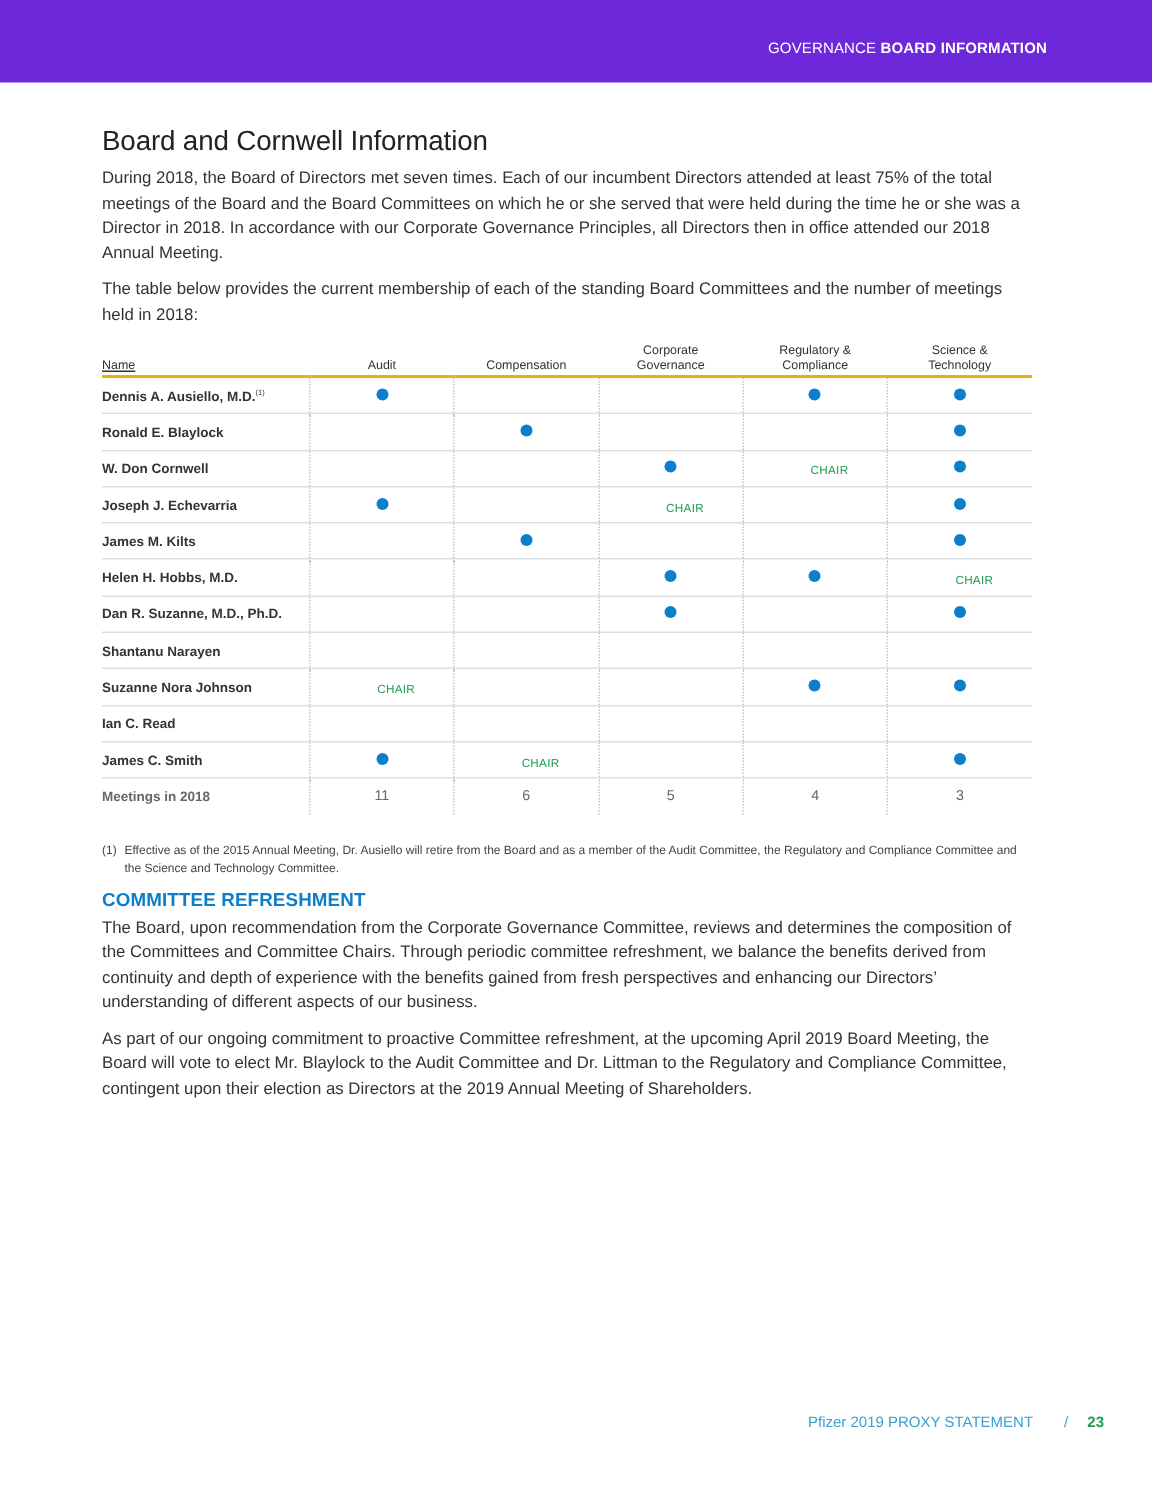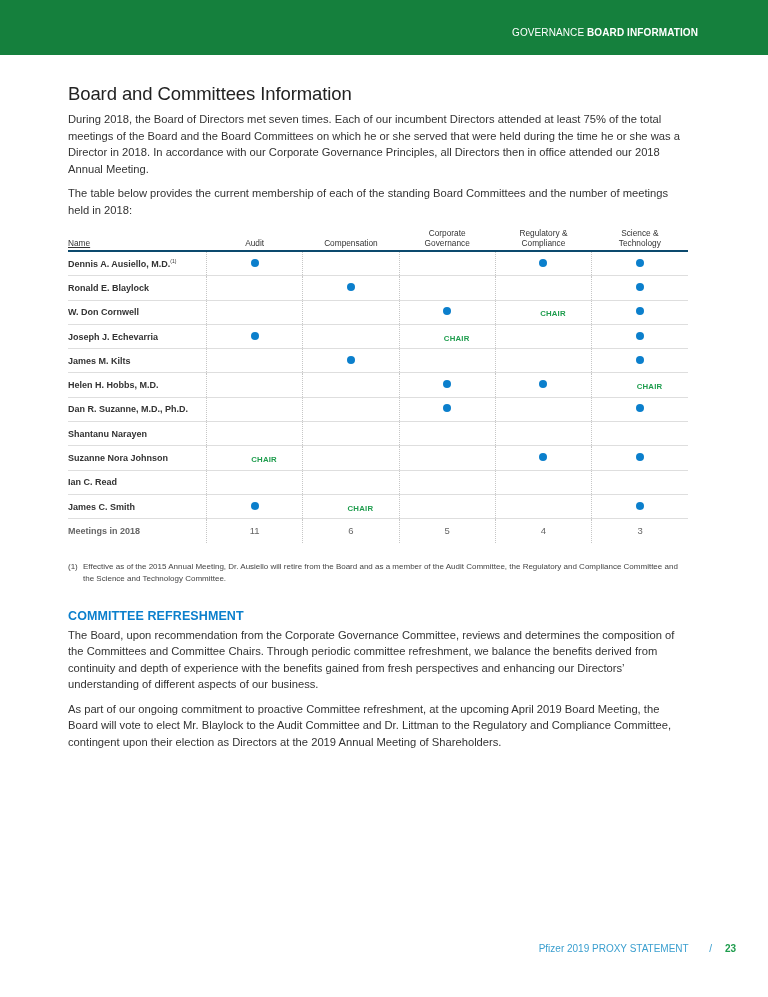--- a/index.html
+++ b/index.html
@@ -2,69 +2,69 @@
 <html><head>
 <meta charset="utf-8">
 <style>
   html, body { margin: 0; padding: 0; }
   body {
     width: 768px; height: 997px; position: relative; background: #ffffff;
     font-family: "Liberation Sans", "DejaVu Sans", sans-serif; color: #333333;
     overflow: hidden;
   }
   .header-bar {
-    position: absolute; left: 0; top: 0; width: 768px; height: 55px; background: #15803d;
+    position: absolute; left: 0; top: 0; width: 768px; height: 55px; background: #6d28d9;
   }
   .header-label {
     position: absolute; right: 70px; top: 27px; font-size: 10px; color: #ffffff; letter-spacing: 0.1px;
   }
   .header-label b { font-weight: bold; }
   .content { position: absolute; left: 68px; top: 83px; width: 620px; }
   h1.page-title {
     font-size: 18.5px; font-weight: normal; color: #222; margin: 0 0 6px 0; letter-spacing: -0.1px;
   }
   p.body-text { font-size: 11.2px; line-height: 16.5px; margin: 0 0 8px 0; color: #333; }
   table.committee {
     border-collapse: collapse; width: 620px; margin-top: 10px; font-size: 9px;
   }
   table.committee th {
     font-weight: normal; color: #333; vertical-align: bottom; padding: 0 0 2px 0;
-    font-size: 8.3px; line-height: 10px; border-bottom: 2px solid #0c4a6e; height: 20px;
+    font-size: 8.3px; line-height: 10px; border-bottom: 2px solid #eab308; height: 20px;
   }
   table.committee th.name-col { text-align: left; width: 138px; text-decoration: underline; }
   table.committee th.c { text-align: center; width: 96px; }
   table.committee td {
     height: 23.3px; padding: 0; border-bottom: 1px solid #dedede; border-left: 1px dotted #c6c6c6;
     text-align: center; vertical-align: middle;
   }
   table.committee td.name { text-align: left; border-left: none; font-weight: bold; font-size: 9px; color: #333; }
   .dot { display: inline-block; width: 8px; height: 8px; border-radius: 50%; background: #0b7fcc; }
-  .chair { color: #1f9d4e; font-weight: bold; font-size: 7.8px; letter-spacing: 0.2px; position: relative; top: 1px; padding-left: 19px; }
+  .chair { color: #1f9d4e; font-weight: normal; font-size: 7.8px; letter-spacing: 0.2px; position: relative; top: 1px; padding-left: 19px; }
   sup { font-size: 5px; font-weight: normal; }
   tr.meetings td { color: #666; font-weight: normal; font-size: 9.5px; border-bottom: none; }
   tr.meetings td.name { font-weight: bold; color: #666; }
   .footnote { font-size: 8px; line-height: 12px; color: #444; margin: 18px 0 0 0; display: flex; }
   .footnote .fn-mark { width: 15px; flex-shrink: 0; }
-  h2.section-title { font-size: 12.5px; font-weight: bold; color: #0b7fcc; margin: 24px 0 4px 0; letter-spacing: 0.1px; }
+  h2.section-title { font-size: 12.5px; font-weight: bold; color: #0b7fcc; margin: 8px 0 4px 0; letter-spacing: 0.1px; }
   .footer { position: absolute; right: 32px; top: 943px; font-size: 10px; color: #3b9fcf; }
   .footer .slash { margin: 0 10px 0 18px; color: #3b9fcf; }
   .footer .pagenum { color: #1f9d4e; font-weight: bold; }
 </style>
 </head>
 <body>
 
 <div class="header-bar">
   <div class="header-label">
     <span>GOVERNANCE</span>
     <b>BOARD INFORMATION</b>
   </div>
 </div>
 
 <div class="content">
-  <h1 class="page-title">Board and Committees Information</h1>
+  <h1 class="page-title">Board and Cornwell Information</h1>
   <p class="body-text">During 2018, the Board of Directors met seven times. Each of our incumbent Directors attended at least 75% of the total meetings of the Board and the Board Committees on which he or she served that were held during the time he or she was a Director in 2018. In accordance with our Corporate Governance Principles, all Directors then in office attended our 2018 Annual Meeting.</p>
   <p class="body-text">The table below provides the current membership of each of the standing Board Committees and the number of meetings held in 2018:</p>
 
   <table class="committee">
     <thead>
       <tr>
         <th class="name-col">Name</th>
         <th class="c">Audit</th>
         <th class="c">Compensation</th>
         <th class="c"><span>Corporate</span><br><span>Governance</span></th>

